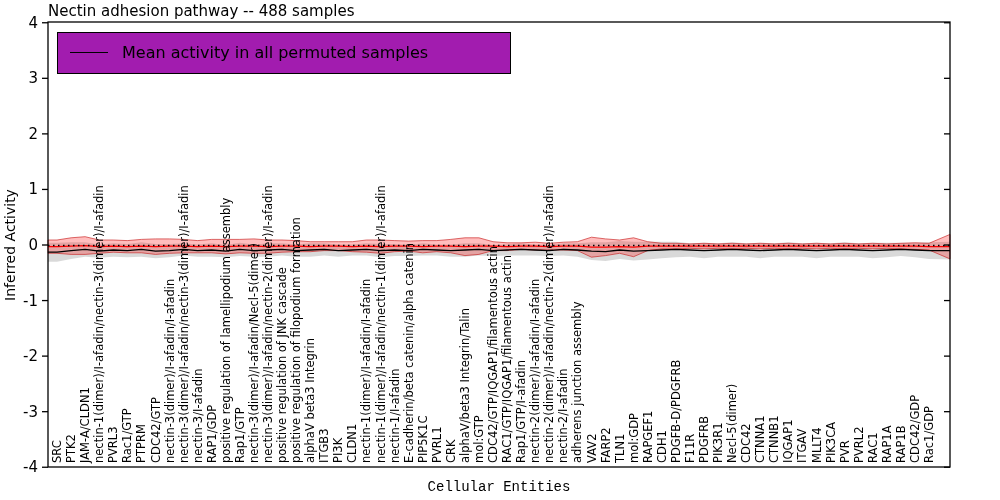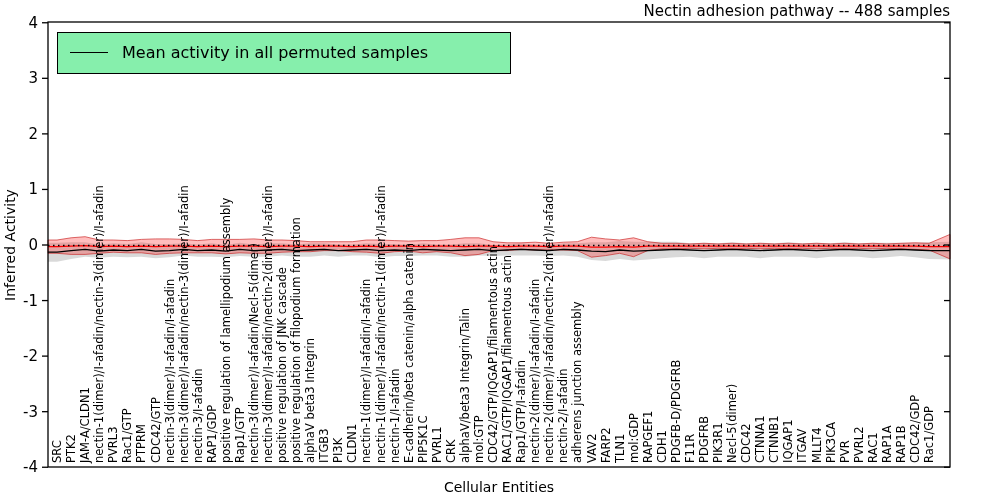--- a/index.html
+++ b/index.html
@@ -1,25 +1,25 @@
 <!DOCTYPE html>
 <html><head>
 <meta charset="utf-8">
 <style>
   html,body{margin:0;padding:0;background:#ffffff;}
   #fig{position:relative;width:1000px;height:500px;background:#ffffff;
        font-family:"DejaVu Sans","Liberation Sans",sans-serif;overflow:hidden;}
-  #title{position:absolute;left:48px;top:2px;width:902px;text-align:right;
+  #title{position:absolute;left:48px;top:2px;width:902px;text-align:left;
          font-size:15px;color:#000;}
   #ylabel{position:absolute;left:-60px;top:237px;width:140px;text-align:center;
           font-size:14px;color:#000;transform:rotate(-90deg);}
   #xlabel{position:absolute;left:48px;top:479px;width:902px;text-align:center;
-          font-size:14px;color:#000;}
+          font-size:14px;color:#000;font-family:Liberation Mono, monospace;}
   #chart-svg{position:absolute;left:0;top:0;}
-  #legend{position:absolute;left:57px;top:32px;width:452px;background:#86efac;
+  #legend{position:absolute;left:57px;top:32px;width:452px;background:#a21caf;
           border:1.5px solid #000;z-index:5;padding:6px 0 7px 0;}
   .leg-row{display:flex;align-items:center;height:27px;}
   .leg-line{width:38px;height:0;margin-left:12px;margin-right:14px;flex:0 0 auto;}
   .leg-label{font-size:16px;color:#000;white-space:nowrap;}
 </style>
 </head>
 <body>
 
 <div id="fig">
   <div id="title">Nectin adhesion pathway -- 488 samples</div>

